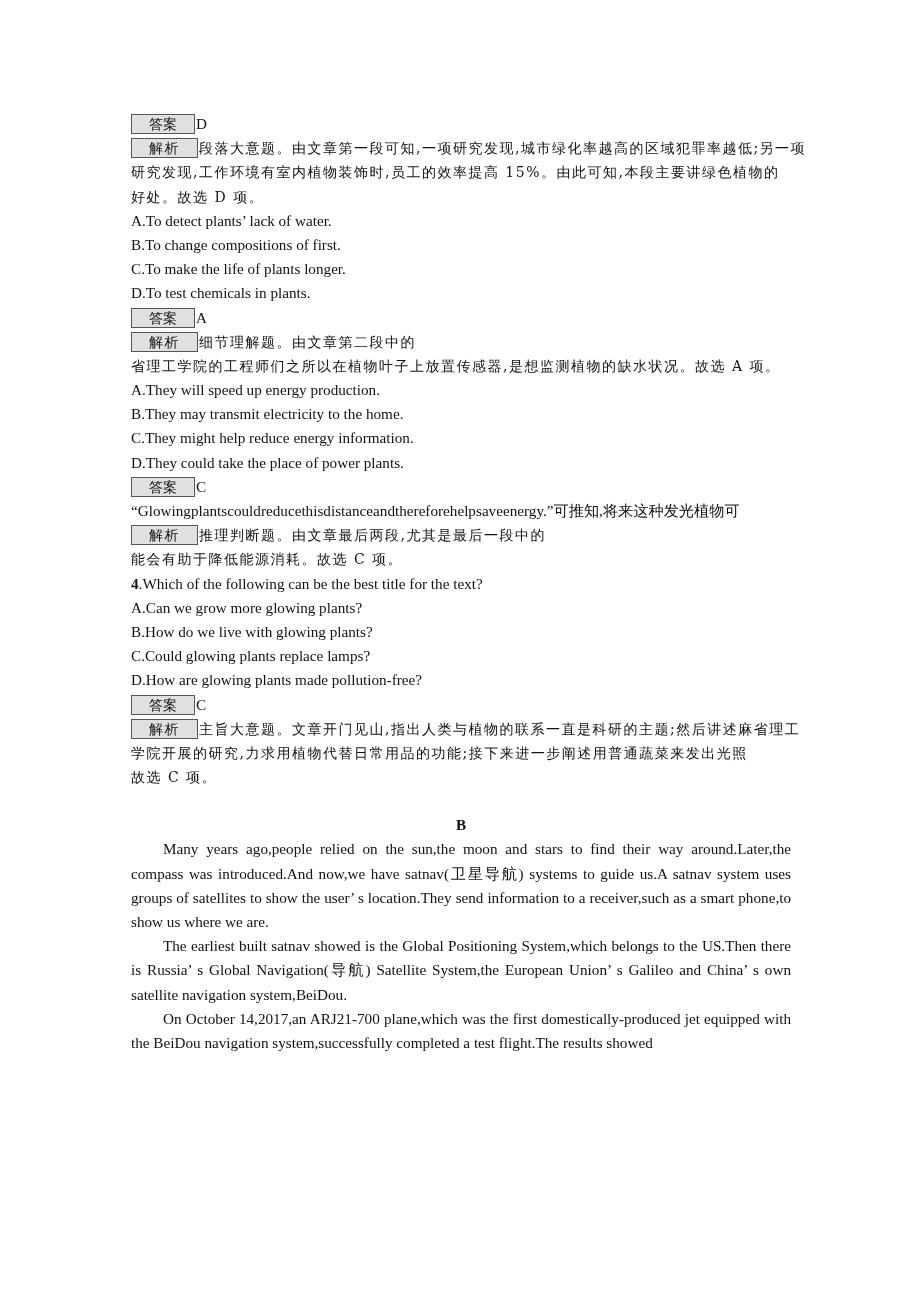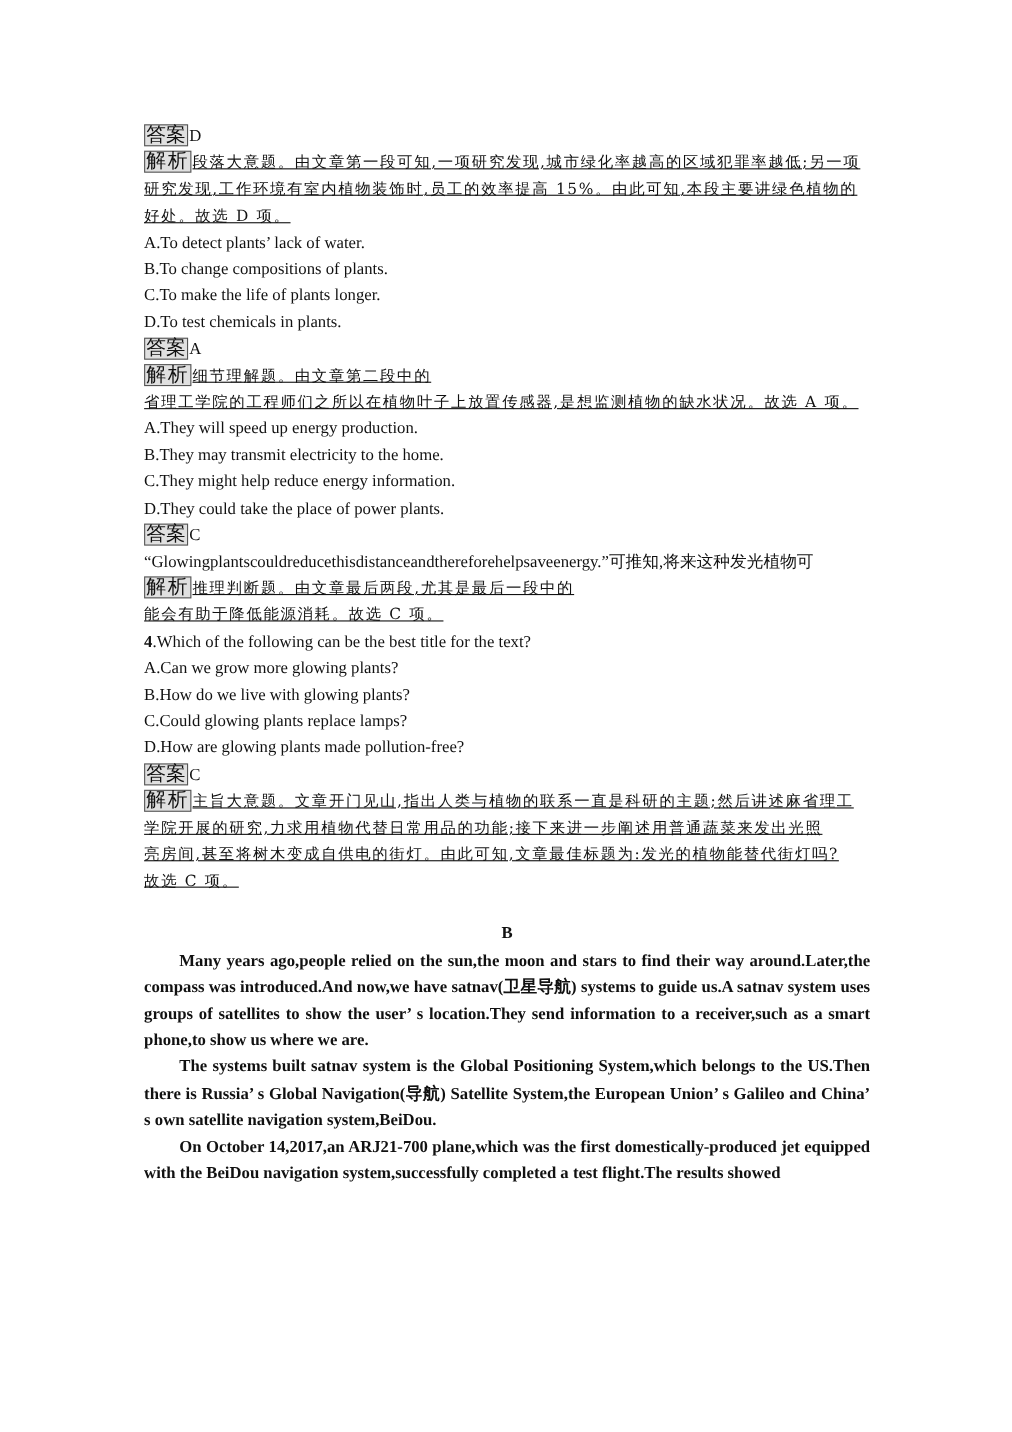--- a/index.html
+++ b/index.html
@@ -1,44 +1,44 @@
 <!DOCTYPE html>
 <html><head>
 <meta charset="utf-8">
 <style>
   html, body { margin:0; padding:0; background:#ffffff; }
   body { width:920px; height:1302px; position:relative; overflow:hidden;
          font-family:"Liberation Serif","DejaVu Serif",serif; color:#111; }
   .page { position:absolute; left:131px; top:112px; width:660px; }
   .line { font-size:15.2px; line-height:24.2px; height:24.2px; white-space:nowrap; }
-  .wrap { white-space:normal; height:auto;font-weight:bold; }
-  .cn { font-family:"DejaVu Serif","Liberation Serif",serif; font-size:14px; letter-spacing:1.5px;text-decoration:underline; }
+  .wrap { white-space:normal; height:auto; }
+  .cn { font-family:"DejaVu Serif","Liberation Serif",serif; font-size:14px; letter-spacing:1.5px; }
   .tag { display:inline-block; background:#e0e0e0; border:1px solid #555; font-family:"DejaVu Sans",sans-serif;
-         font-size:18px; line-height:18px; padding:0 1px; margin-right:1px; vertical-align:baseline; }
+         font-size:14px; line-height:18px; padding:0 17px; margin-right:1px; vertical-align:baseline; }
   .qnum { font-weight:bold; }
   .heading-b { text-align:center; font-weight:bold; margin-top:24px; }
   .para { text-indent:32px; }
   .justify { text-align:justify; }
 </style>
 </head>
 <body>
 
 <div class="page">
 
   <div class="line">
     <span class="tag">答案</span><span>D</span>
   </div>
   <div class="line cn">
     <span class="tag">解析</span><span>段落大意题。由文章第一段可知,一项研究发现,城市绿化率越高的区域犯罪率越低;另一项</span>
   </div>
   <div class="line cn">研究发现,工作环境有室内植物装饰时,员工的效率提高 15%。由此可知,本段主要讲绿色植物的</div>
   <div class="line cn">好处。故选 D 项。</div>
 
   <div class="line">A.To detect plants’  lack of water.</div>
-  <div class="line">B.To change compositions of plants.</div>
+  <div class="line">B.To change compositions of first.</div>
   <div class="line">C.To make the life of plants longer.</div>
   <div class="line">D.To test chemicals in plants.</div>
   <div class="line">
     <span class="tag">答案</span><span>A</span>
   </div>
   <div class="line cn">
     <span class="tag">解析</span><span>细节理解题。由文章第二段中的</span>
   </div>
   <div class="line cn">省理工学院的工程师们之所以在植物叶子上放置传感器,是想监测植物的缺水状况。故选 A 项。</div>
 
@@ -62,20 +62,19 @@
   <div class="line">B.How do we live with glowing plants?</div>
   <div class="line">C.Could glowing plants replace lamps?</div>
   <div class="line">D.How are glowing plants made pollution-free?</div>
   <div class="line">
     <span class="tag">答案</span><span>C</span>
   </div>
   <div class="line cn">
     <span class="tag">解析</span><span>主旨大意题。文章开门见山,指出人类与植物的联系一直是科研的主题;然后讲述麻省理工</span>
   </div>
   <div class="line cn">学院开展的研究,力求用植物代替日常用品的功能;接下来进一步阐述用普通蔬菜来发出光照</div>
-  <div class="line cn">亮房间,甚至将树木变成自供电的街灯。由此可知,文章最佳标题为:发光的植物能替代街灯吗?</div>
   <div class="line cn">故选 C 项。</div>
 
   <div class="line heading-b">B</div>
   <div class="line wrap para justify">Many years ago,people relied on the sun,the moon and stars to find their way around.Later,the compass was introduced.And now,we have satnav(卫星导航) systems to guide us.A satnav system uses groups of satellites to show the user’ s location.They send information to a receiver,such as a smart phone,to show us where we are.</div>
-  <div class="line wrap para justify">The systems built satnav system is the Global Positioning System,which belongs to the US.Then there is Russia’ s Global Navigation(导航) Satellite System,the European Union’ s Galileo and China’ s own satellite navigation system,BeiDou.</div>
+  <div class="line wrap para justify">The earliest built satnav showed is the Global Positioning System,which belongs to the US.Then there is Russia’ s Global Navigation(导航) Satellite System,the European Union’ s Galileo and China’ s own satellite navigation system,BeiDou.</div>
   <div class="line wrap para justify">On October 14,2017,an ARJ21-700 plane,which was the first domestically-produced jet equipped with the BeiDou navigation system,successfully completed a test flight.The results showed</div>
 </div>
 
 </body></html>

